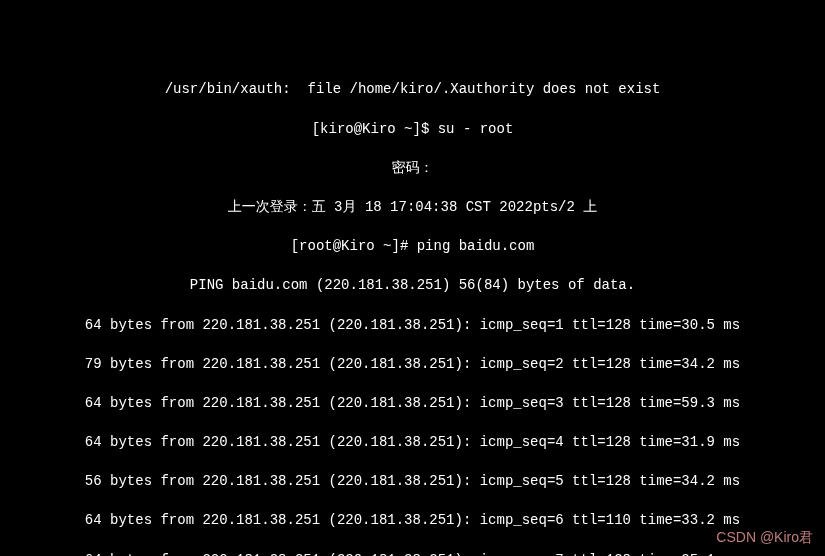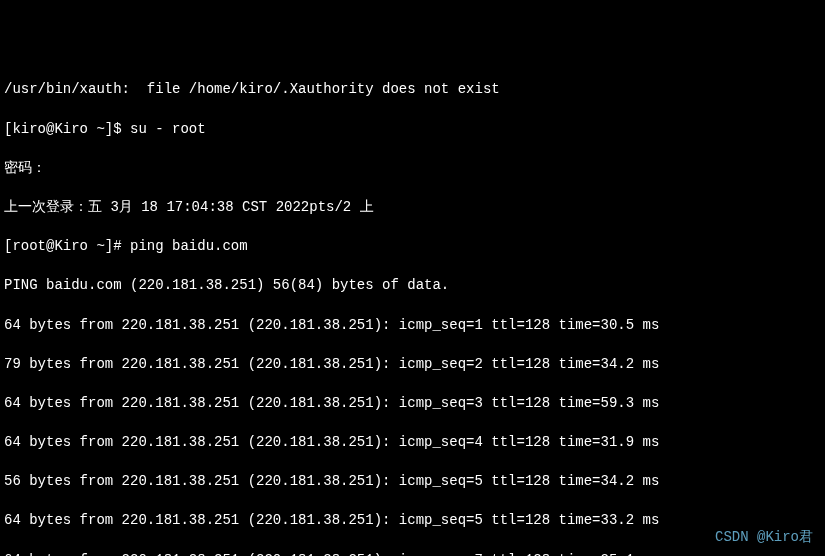--- a/index.html
+++ b/index.html
@@ -15,48 +15,49 @@
       line-height: 1.4;
       padding: 2px 4px;
       width: 825px;
       height: 556px;
       overflow: hidden;
       position: relative;
       white-space: pre;
     }
     .terminal-line {
       display: block;
+      text-align: center;
     }
     .watermark {
       position: absolute;
       bottom: 8px;
       right: 12px;
-      color: #7dd3fc;
+      color: #fca5a5;
       font-size: 14px;
       opacity: 0.75;
-      font-family: Liberation Mono, monospace;
+      font-family: Liberation Sans, sans-serif;
     }
   </style>
 </head>
 <body>
 
 
 
 <div class="terminal-line">/usr/bin/xauth:  file /home/kiro/.Xauthority does not exist</div>
 <div class="terminal-line"><span>[kiro@Kiro ~]$ </span><span>su - root</span></div>
 <div class="terminal-line">密码：</div>
 <div class="terminal-line">上一次登录：五 3月 18 17:04:38 CST 2022pts/2 上</div>
 <div class="terminal-line"><span>[root@Kiro ~]# </span><span>ping baidu.com</span></div>
 <div class="terminal-line">PING baidu.com (220.181.38.251) 56(84) bytes of data.</div>
 <div class="terminal-line">64 bytes from 220.181.38.251 (220.181.38.251): icmp_seq=1 ttl=128 time=30.5 ms</div>
 <div class="terminal-line">79 bytes from 220.181.38.251 (220.181.38.251): icmp_seq=2 ttl=128 time=34.2 ms</div>
 <div class="terminal-line">64 bytes from 220.181.38.251 (220.181.38.251): icmp_seq=3 ttl=128 time=59.3 ms</div>
 <div class="terminal-line">64 bytes from 220.181.38.251 (220.181.38.251): icmp_seq=4 ttl=128 time=31.9 ms</div>
 <div class="terminal-line">56 bytes from 220.181.38.251 (220.181.38.251): icmp_seq=5 ttl=128 time=34.2 ms</div>
-<div class="terminal-line">64 bytes from 220.181.38.251 (220.181.38.251): icmp_seq=5 ttl=128 time=33.2 ms</div>
+<div class="terminal-line">64 bytes from 220.181.38.251 (220.181.38.251): icmp_seq=6 ttl=110 time=33.2 ms</div>
 <div class="terminal-line">64 bytes from 220.181.38.251 (220.181.38.251): icmp_seq=7 ttl=128 time=35.1 ms</div>
 
 
 
 
 
 
 
 
 

